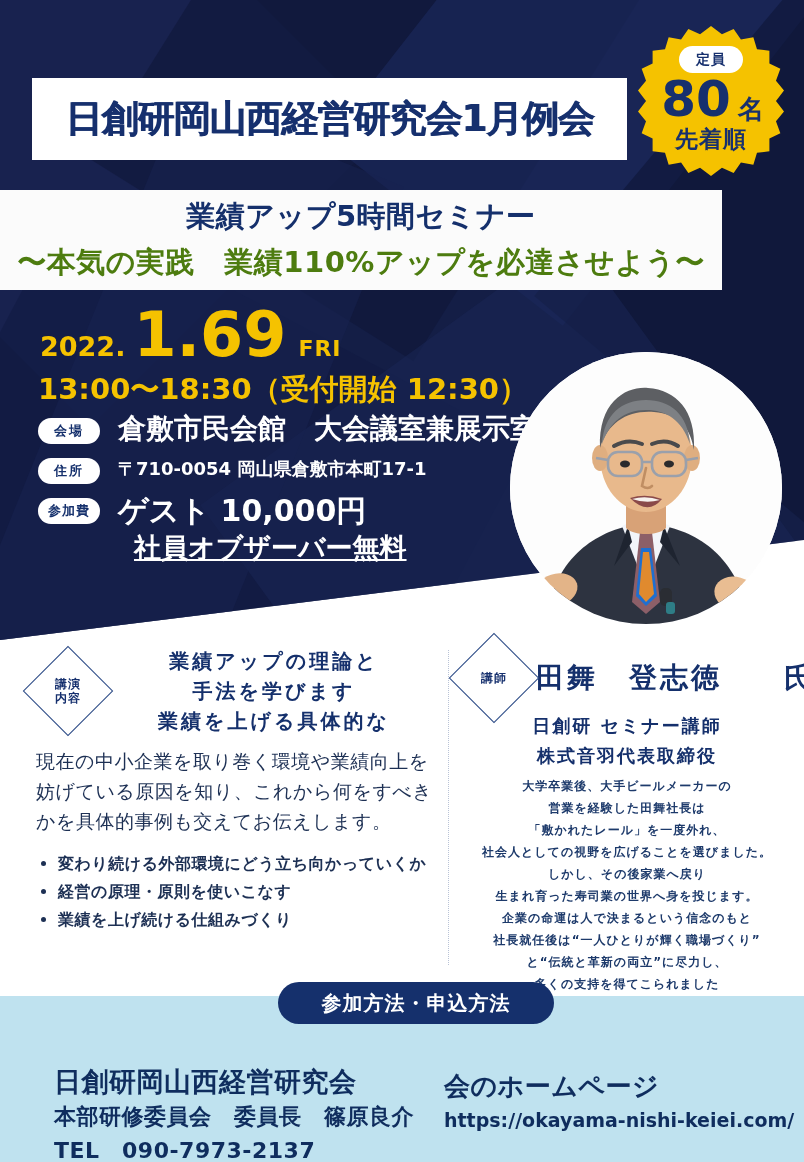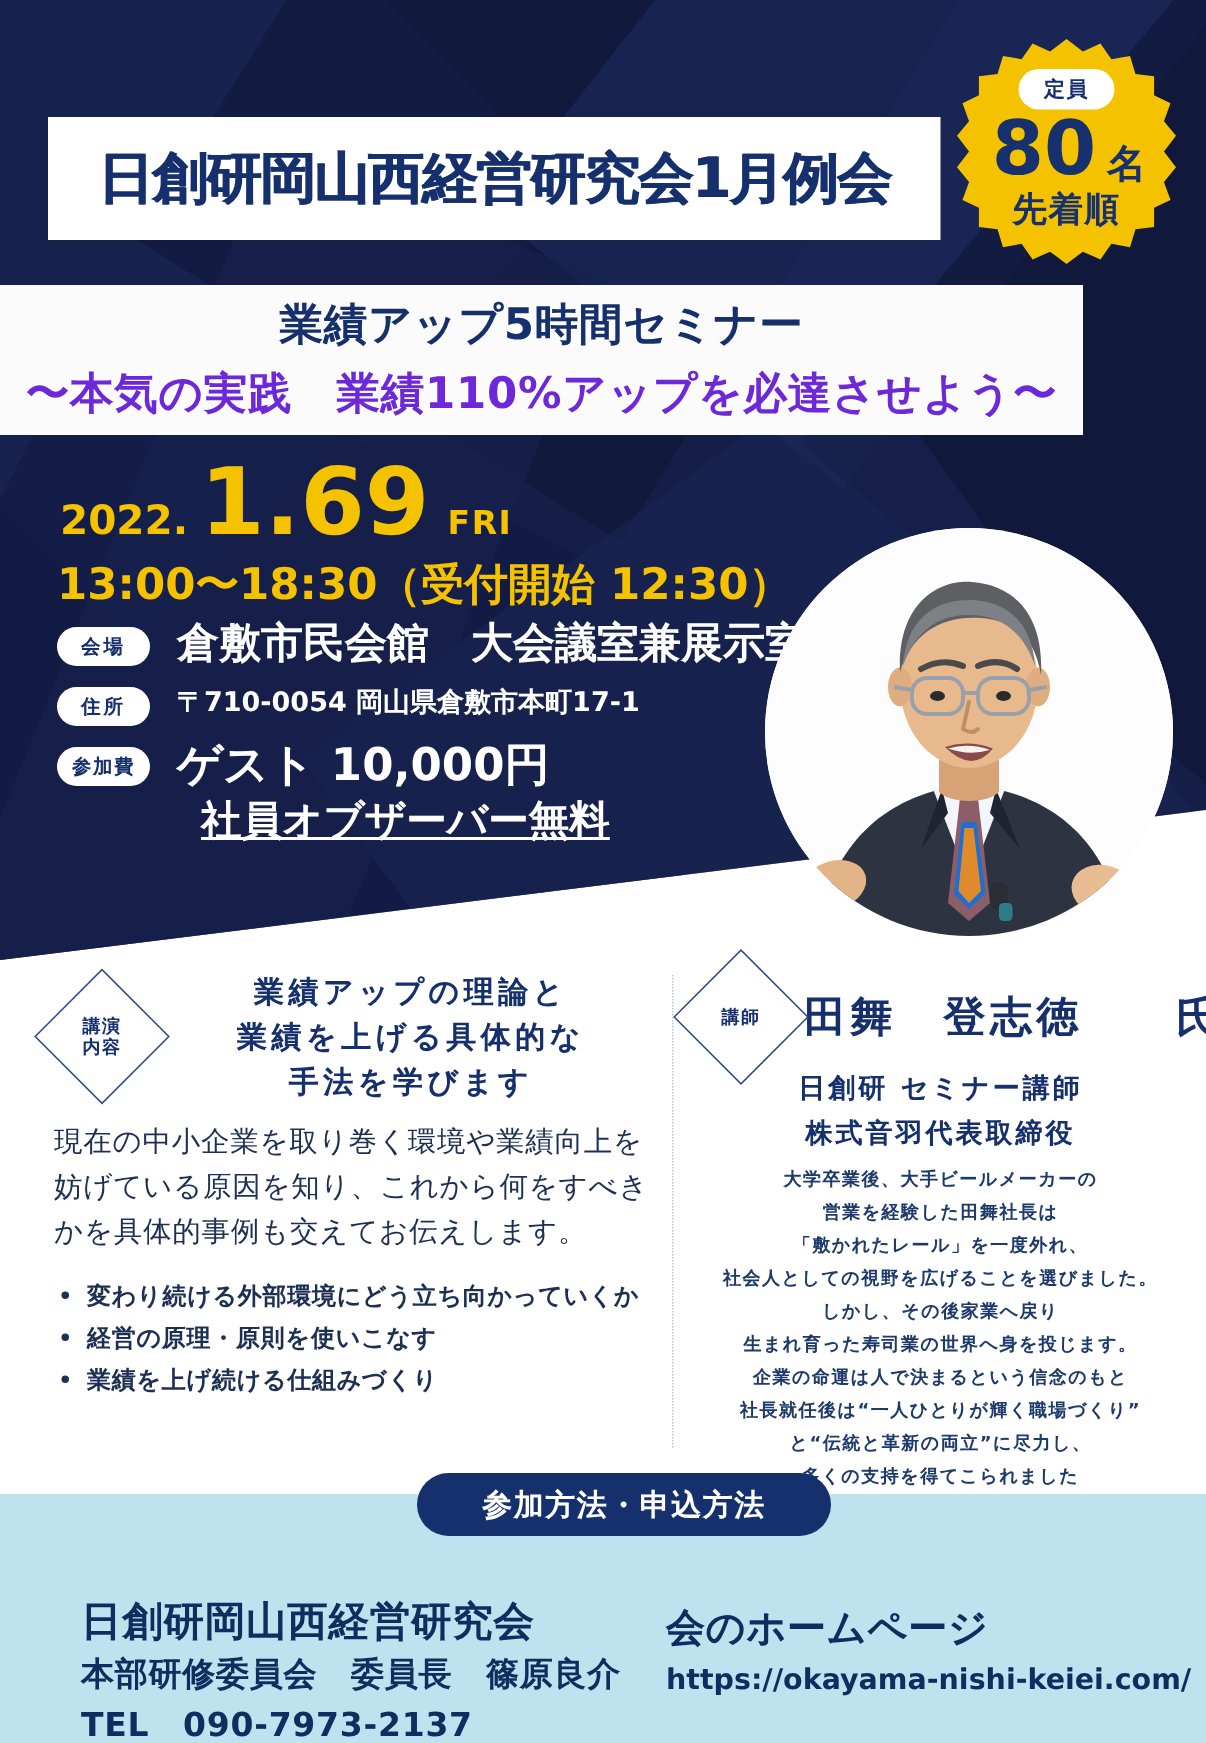--- a/index.html
+++ b/index.html
@@ -149,21 +149,21 @@
     display: flex;
     flex-direction: column;
     align-items: center;
     justify-content: center;
   }
   .sub-band .sub1 {
     color: #15306c; font-size: 29px; font-weight: bold;
     letter-spacing: .5px; white-space: nowrap;
   }
   .sub-band .sub2 {
-    color: #6d28d9; font-size: 29px; font-weight: bold;
+    color: #4d7c0f; font-size: 29px; font-weight: bold;
     letter-spacing: .5px; white-space: nowrap; margin-top: 6px;
   }
 
   
   .date-row {
     position: absolute;
     left: 40px; top: 306px;
     display: flex;
     align-items: baseline;
     color: #f5c200;
@@ -489,22 +489,22 @@
     <div class="divider"></div>
 
     <div class="col-left">
       <div class="diamond-head">
         <div class="diamond">
           <span>講演
 内容</span>
         </div>
         <div class="head-lines">
           <div>業績アップの理論と</div>
+          <div>手法を学びます</div>
           <div>業績を上げる具体的な</div>
-          <div>手法を学びます</div>
         </div>
       </div>
       <div class="body-para">現在の中小企業を取り巻く環境や業績向上を妨げている原因を知り、これから何をすべきかを具体的事例も交えてお伝えします。</div>
       <ul class="bullets">
         <li>変わり続ける外部環境にどう立ち向かっていくか</li>
         <li>経営の原理・原則を使いこなす</li>
         <li>業績を上げ続ける仕組みづくり</li>
       </ul>
     </div>
 

